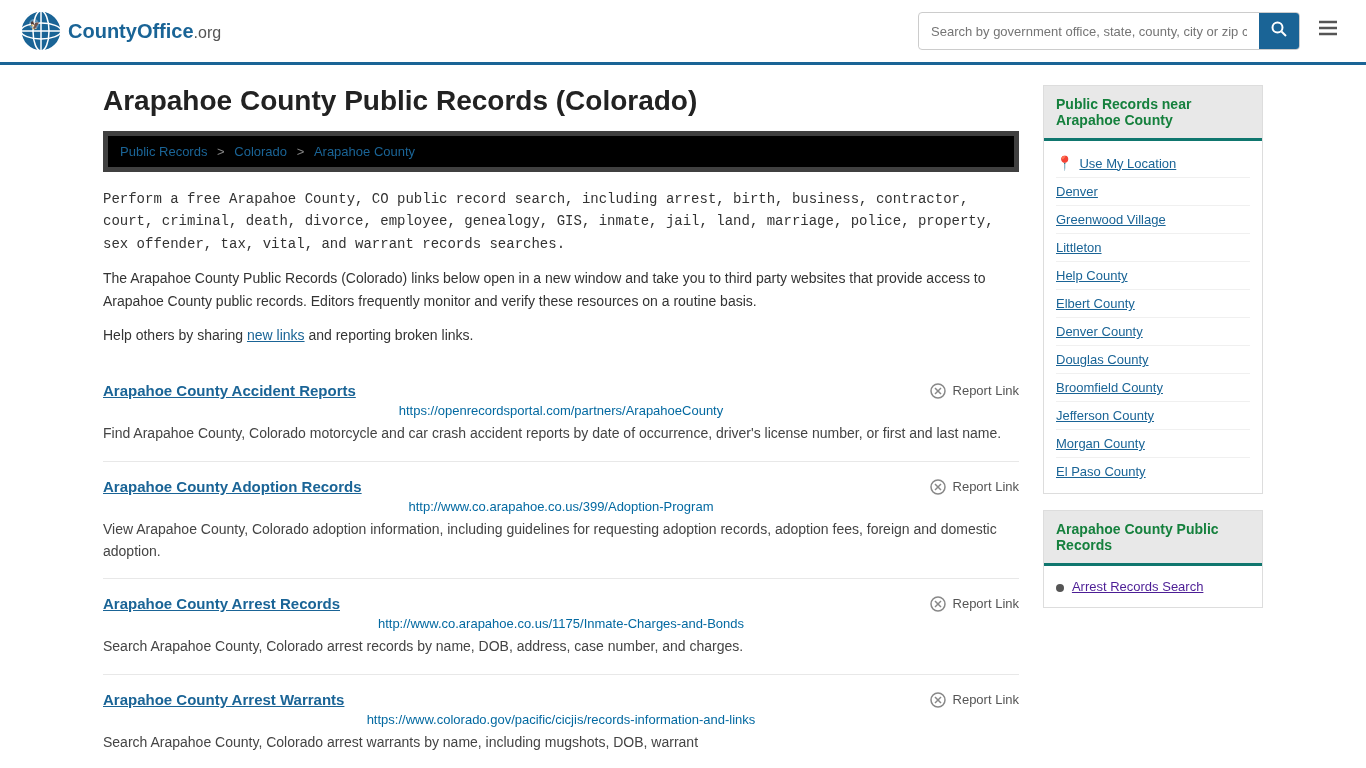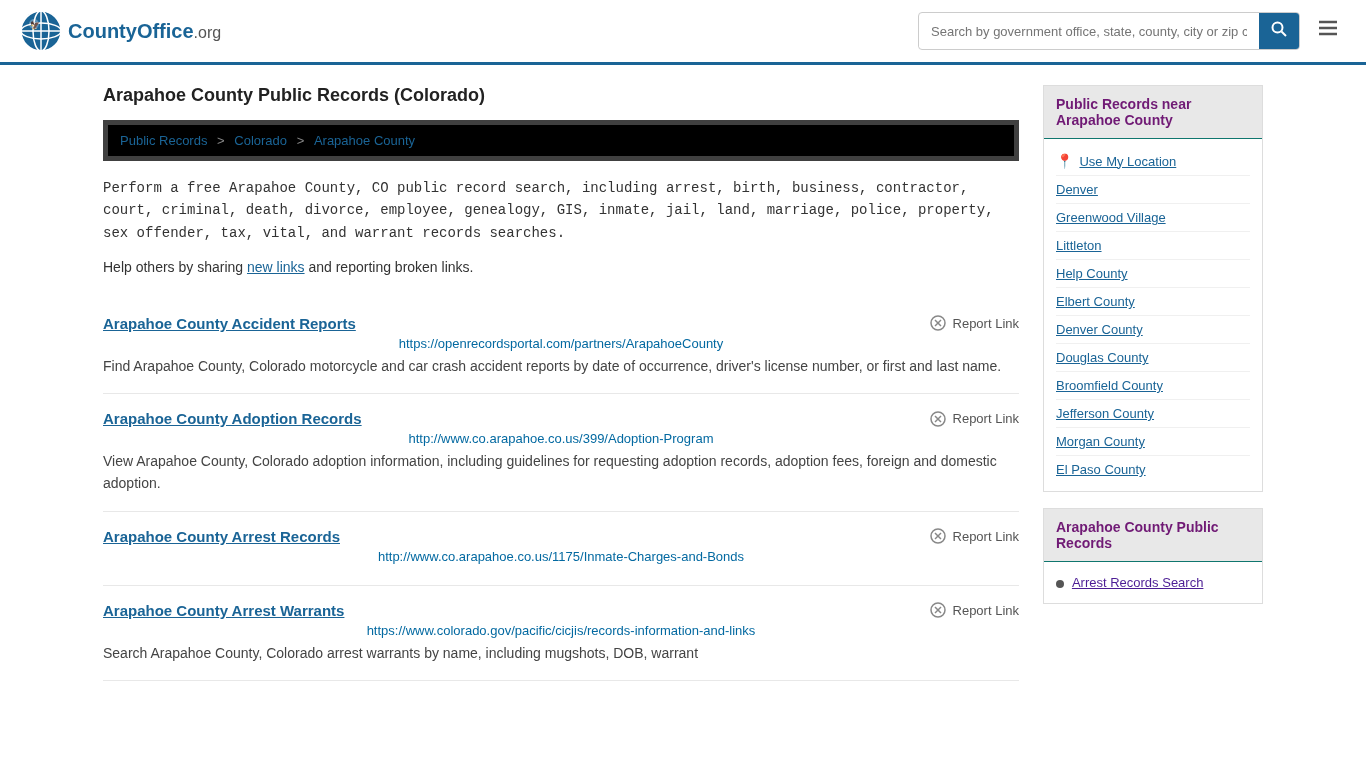--- a/index.html
+++ b/index.html
@@ -65,21 +65,21 @@
       padding: 20px 20px;
       display: flex;
       gap: 24px;
     }
 
     
     #content {
       flex: 1;
     }
     #page-title {
-      font-size: 18px;
+      font-size: 28px;
       font-weight: bold;
       color: #222;
       margin-bottom: 14px;
     }
     #breadcrumb {
       background: #000000;
       border: 5px solid #404040;
       padding: 8px 12px;
       font-size: 13px;
       margin-bottom: 16px;
@@ -164,22 +164,22 @@
     .sidebar-section {
       background: #fff;
       border: 1px solid #ddd;
       margin-bottom: 16px;
     }
     .sidebar-section-header {
       background: #e8e8e8;
       padding: 10px 12px;
       font-size: 14px;
       font-weight: bold;
-      color: #701a75;
-      border-bottom: 1px solid #0f766e;
+      color: #15803d;
+      border-bottom: 3px solid #0f766e;
     }
     .sidebar-section-body {
       padding: 8px 12px;
     }
     .sidebar-location-item {
       display: flex;
       align-items: center;
       gap: 6px;
       padding: 6px 0;
       color: #1a6496;
@@ -261,20 +261,21 @@
 
     <div id="breadcrumb">
       <a href="#">Public Records</a>
       <span> &gt; </span>
       <a href="#">Colorado</a>
       <span> &gt; </span>
       <a href="#">Arapahoe County</a>
     </div>
 
     <p id="intro-text" class="intro-text">Perform a free Arapahoe County, CO public record search, including arrest, birth, business, contractor, court, criminal, death, divorce, employee, genealogy, GIS, inmate, jail, land, marriage, police, property, sex offender, tax, vital, and warrant records searches.</p>
+    <p id="intro-text2" class="intro-text">The Arapahoe County Public Records (Colorado) links below open in a new window and take you to third party websites that provide access to Arapahoe County public records. Editors frequently monitor and verify these resources on a routine basis.</p>
     <p id="help-text" class="help-text">
       <span>Help others by sharing </span><a href="#">new links</a><span> and reporting broken links.</span>
     </p>
 
     <div id="records-list">
 
       <div class="record-item">
         <div class="record-header">
           <span class="record-title">Arapahoe County Accident Reports</span>
           <div class="report-link">
@@ -312,20 +313,21 @@
           <div class="report-link">
             <svg width="16" height="16" viewBox="0 0 16 16">
               <circle cx="8" cy="8" r="7" fill="none" stroke="#888" stroke-width="1.5"></circle>
               <line x1="5" y1="5" x2="11" y2="11" stroke="#888" stroke-width="1.5"></line>
               <line x1="11" y1="5" x2="5" y2="11" stroke="#888" stroke-width="1.5"></line>
             </svg>
             <span>Report Link</span>
           </div>
         </div>
         <a class="record-url" href="#">http://www.co.arapahoe.co.us/1175/Inmate-Charges-and-Bonds</a>
+        <p class="record-desc">Search Arapahoe County, Colorado arrest records by name, DOB, address, case number, and charges.</p>
       </div>
 
       <div class="record-item">
         <div class="record-header">
           <span class="record-title">Arapahoe County Arrest Warrants</span>
           <div class="report-link">
             <svg width="16" height="16" viewBox="0 0 16 16">
               <circle cx="8" cy="8" r="7" fill="none" stroke="#888" stroke-width="1.5"></circle>
               <line x1="5" y1="5" x2="11" y2="11" stroke="#888" stroke-width="1.5"></line>
               <line x1="11" y1="5" x2="5" y2="11" stroke="#888" stroke-width="1.5"></line>

